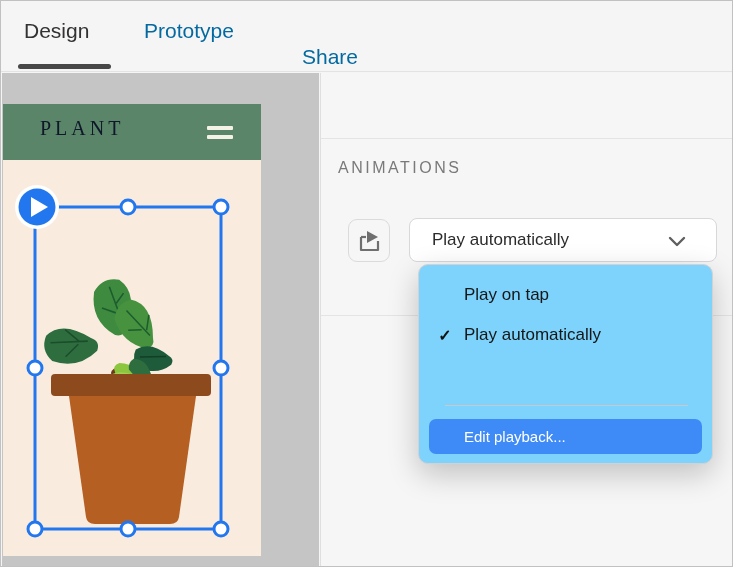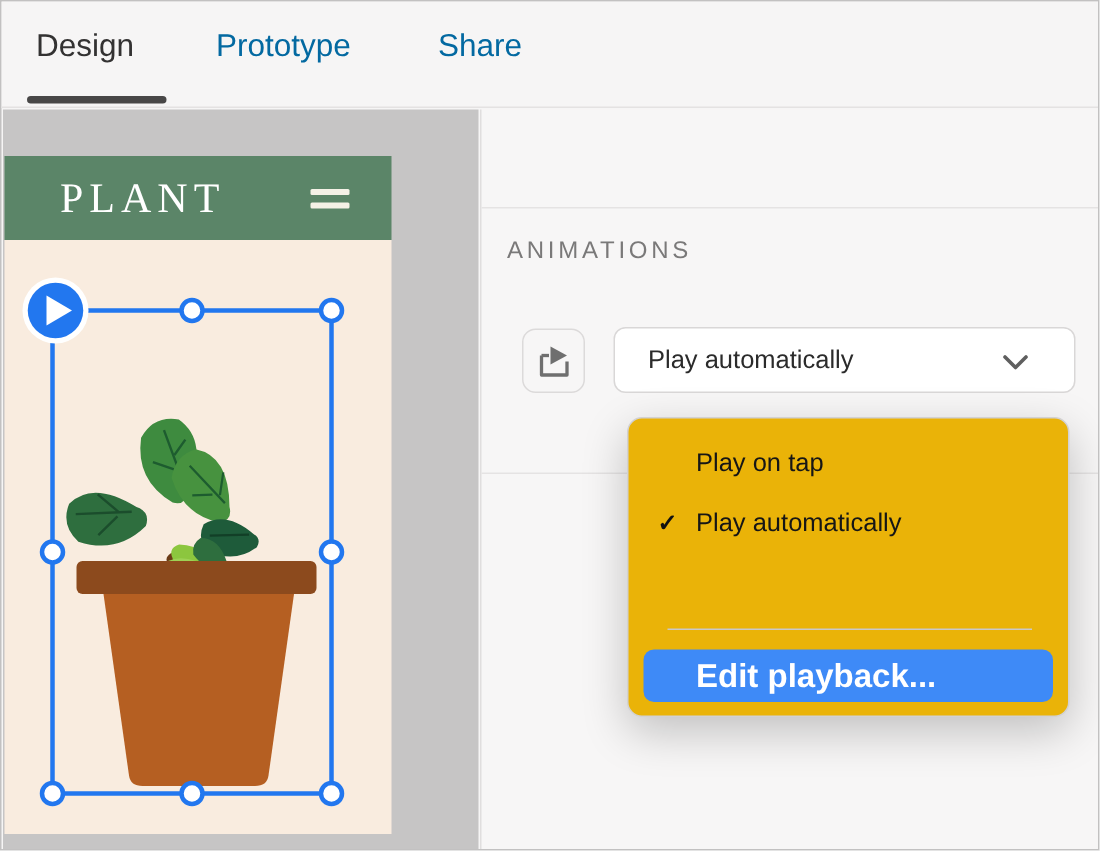--- a/index.html
+++ b/index.html
@@ -10,53 +10,53 @@
   }
   
   .tabbar{position:absolute;left:0;top:0;width:100%;height:71px;background:#f6f5f5;border-bottom:1px solid #e4e2e2;box-sizing:border-box;}
   .tab{position:absolute;top:18px;font-size:21px;color:#0369a1;cursor:default;background:none;border:none;padding:0;font-family:"Liberation Sans",sans-serif;}
   .tab.active{color:#333232;}
   .tab-underline{position:absolute;left:17px;top:63px;width:93px;height:5px;background:#484747;border-radius:2.5px;}
   
   .canvas{position:absolute;left:1px;top:72px;width:317px;height:494px;background:#c6c5c5;}
   .artboard{position:absolute;left:1px;top:31px;width:258px;height:452px;}
   .artboard-header{position:absolute;left:0;top:0;width:100%;height:56px;background:#5b8568;}
-  .artboard-title{position:absolute;left:37px;top:13px;font-family:"Liberation Serif",serif;font-size:28px;letter-spacing:4px;color:#ffffff;}
+  .artboard-title{position:absolute;left:37px;top:13px;font-family:"Liberation Serif",serif;font-size:20px;letter-spacing:4px;color:#0f172a;}
   .hamburger{position:absolute;right:28px;top:20px;width:26px;height:16px;}
   .hamburger span{position:absolute;left:0;width:26px;height:3.5px;background:#f4f1e6;border-radius:1px;}
   .hamburger span:nth-child(1){top:2px;}
   .hamburger span:nth-child(2){top:11px;}
   .artboard-body{position:absolute;left:0;top:56px;width:258px;height:396px;background:#f9ecdf;overflow:hidden;}
   .selection-overlay{position:absolute;left:0;top:0;width:733px;height:567px;pointer-events:none;z-index:5;}
   
   .panel{position:absolute;left:319px;top:72px;width:413px;height:494px;background:#f7f6f6;border-left:1px solid #e0dede;box-sizing:border-box;}
   .panel-divider{position:absolute;left:0;width:100%;height:1px;background:#e5e3e3;}
   .section-title{position:absolute;left:17px;top:86px;font-size:16px;letter-spacing:2.5px;color:#7a7979;font-weight:500;}
   .preview-btn{position:absolute;left:27px;top:146px;width:42px;height:43px;border:1.5px solid #dcdada;border-radius:9px;background:transparent;box-sizing:border-box;cursor:pointer;display:flex;align-items:center;justify-content:center;padding:0;}
   .select{position:absolute;left:88px;top:145px;width:308px;height:44px;background:#ffffff;border:1px solid #d9d7d7;border-radius:8px;box-sizing:border-box;cursor:pointer;display:flex;align-items:center;padding:0;}
   .select-label{margin-left:22px;font-size:17px;color:#2b2b2b;font-family:"Liberation Sans",sans-serif;}
   .select-chevron{position:absolute;right:30px;top:17px;}
   
-  .menu{position:absolute;left:417px;top:277px;width:295px;height:200px;background:#eab308;border:1px solid #d2d1d3;border-radius:10px;box-shadow:0 10px 30px rgba(0,0,0,0.22);box-sizing:border-box;z-index:10;}
+  .menu{position:absolute;left:417px;top:263px;width:295px;height:200px;background:#7dd3fc;border:1px solid #d2d1d3;border-radius:10px;box-shadow:0 10px 30px rgba(0,0,0,0.22);box-sizing:border-box;z-index:10;}
   .menu-item{position:absolute;left:0;width:100%;height:40px;display:flex;align-items:center;font-size:17px;color:#161616;cursor:pointer;}
   .menu-check{position:absolute;left:15px;width:22px;text-align:center;font-size:16px;font-weight:600;color:#111;}
   .menu-item-label{margin-left:45px;}
   .menu-divider{position:absolute;left:26px;right:24px;top:140px;height:1px;background:#c9c8ca;}
   .menu-action{position:absolute;left:10px;right:10px;top:154px;height:35px;background:#3e8af7;border-radius:7px;display:flex;align-items:center;cursor:pointer;}
-  .menu-action-label{margin-left:35px;font-size:22px;font-weight:700;color:#ffffff;}
+  .menu-action-label{margin-left:35px;font-size:15px;font-weight:400;color:#ffffff;}
 </style>
 </head>
 <body>
 
 <div class="window">
 
   <div class="tabbar">
     <button class="tab active" style="left:23px;">Design</button>
     <button class="tab" style="left:143px;">Prototype</button>
-    <button class="tab" style="left:291px;">Share</button>
+    <button class="tab" style="left:301px;margin-top:26px;">Share</button>
     <div class="tab-underline"></div>
   </div>
 
   <div class="canvas">
     <div class="artboard">
       <div class="artboard-header">
         <div class="artboard-title">PLANT</div>
         <div class="hamburger">
             <span></span>
             <span></span>

